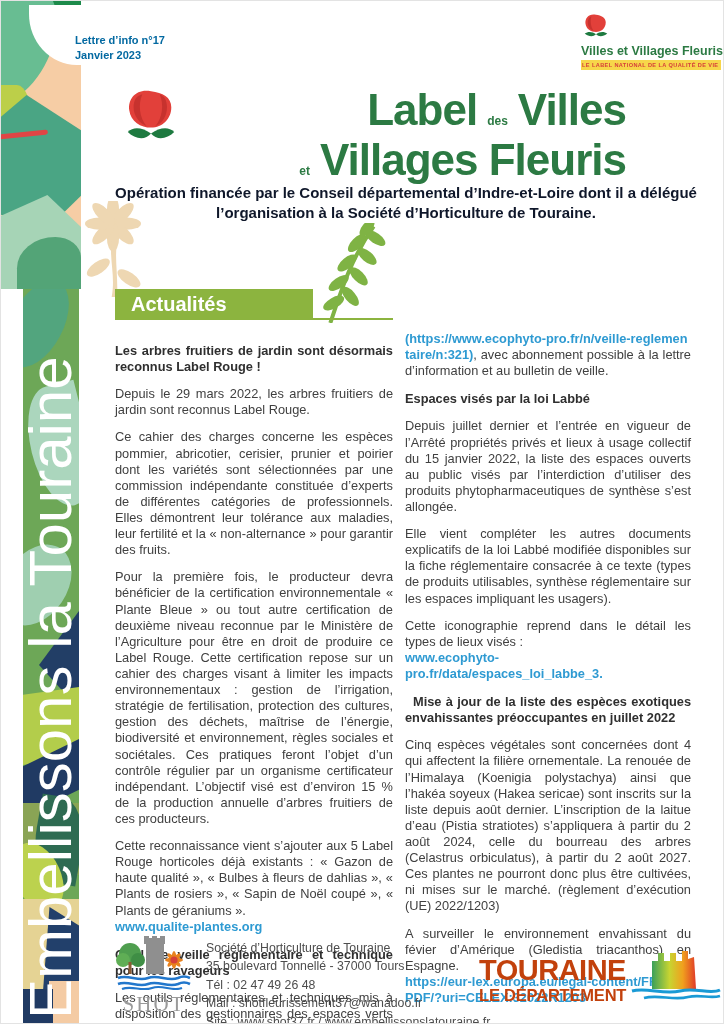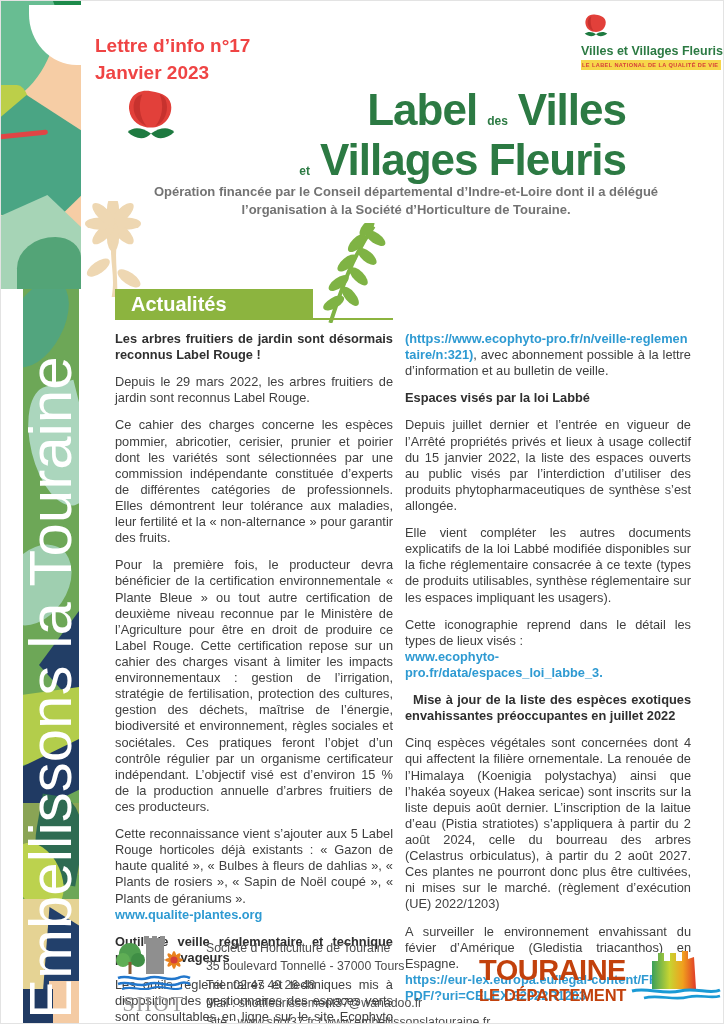--- a/index.html
+++ b/index.html
@@ -28,45 +28,45 @@
   .b8{left:12px;top:508px;width:48px;height:86px;background:#2e6b52;border-radius:0 60% 0 60%;transform:rotate(10deg);}
   .b9{left:-8px;top:552px;width:46px;height:72px;background:#bcd24e;border-radius:50%;transform:rotate(-24deg);}
   .b10{left:0;top:610px;width:56px;height:126px;background:#e5d394;}
   .b11{left:20px;top:618px;width:36px;height:84px;background:#22406b;clip-path:polygon(18% 0,100% 22%,100% 100%,0 100%);}
   .b12{left:26px;top:692px;width:30px;height:44px;background:#f4cba4;}
   .b13{left:0;top:700px;width:30px;height:36px;background:#203a63;}
   .vtext{position:absolute;left:22px;top:292px;width:56px;height:726px;color:#fff;
          font-size:60px;line-height:56px;writing-mode:vertical-rl;transform:rotate(180deg);
          text-align:left;letter-spacing:0;white-space:nowrap;}
   
-  .lettre{position:absolute;left:94px;top:32px;font-size:19px;font-weight:bold;color:#ef4444;line-height:1.4;}
+  .lettre{position:absolute;left:74px;top:32px;font-size:11px;font-weight:bold;color:#0369a1;line-height:1.4;}
   .vvf-logo{position:absolute;left:580px;top:12px;width:140px;text-align:left;}
   .vvf-logo .vvf-title{font-size:12.5px;font-weight:bold;color:#2c7a43;white-space:nowrap;margin-top:1px;}
   .vvf-logo .vvf-band{background:#f7d64a;color:#d6403a;font-size:5.6px;font-weight:bold;letter-spacing:.4px;
                       padding:2px 1px;margin-top:2px;white-space:nowrap;}
   .main-title{position:absolute;left:185px;top:84px;width:440px;color:#2c7a43;}
   .main-title .row{display:flex;align-items:baseline;justify-content:flex-end;}
   .main-title .big{font-size:44px;font-weight:bold;letter-spacing:-1px;}
   .main-title .small{font-size:12px;font-weight:bold;margin:7px 10px;}
   .rose-main{position:absolute;left:-64px;top:2px;}
   .subtitle{position:absolute;left:110px;top:182px;width:590px;text-align:center;
-            font-size:13px;font-weight:bold;color:#737373;line-height:1.35;}
+            font-size:15px;font-weight:bold;color:#0f172a;line-height:1.35;}
   
   .flower-beige{position:absolute;left:72px;top:200px;}
   .branch{position:absolute;left:316px;top:222px;}
   .bar-underline{position:absolute;left:312px;top:317px;width:80px;height:2px;background:#8cb43f;}
   
   .section-bar{position:absolute;left:114px;top:288px;width:198px;height:31px;background:#8cb43f;
                color:#fff;font-size:20px;font-weight:bold;line-height:31px;padding-left:16px;box-sizing:border-box;}
   
   .col{position:absolute;top:330px;font-size:12.8px;line-height:1.26;color:#404040;}
   .col-left{left:114px;width:278px;}
   .col-right{left:404px;width:286px;}
   .col p{margin:0 0 11px;text-align:justify;}
-  .col .head{font-weight:bold;color:#2f2f2f;}
+  .col .head{font-weight:bold;color:#2f2f2f;margin-top:12px;}
   .col .indent{text-indent:8px;}
   a.lnk{color:#2e9ad2;font-weight:bold;text-decoration:none;cursor:pointer;}
   a.lnk.blk{display:block;text-align:left;}
   a.lnk.brk{word-break:break-all;}
   
   .shot{position:absolute;left:108px;top:933px;width:90px;text-align:center;}
   .shot-name{font-family:"Liberation Serif",serif;font-size:21px;color:#9a9a9a;letter-spacing:2px;margin-top:-2px;}
   .contact{position:absolute;left:205px;top:938px;width:290px;font-size:12.3px;line-height:1.5;color:#4d4d4d;}
   .touraine{position:absolute;left:478px;top:948px;display:flex;align-items:flex-end;}
   .touraine .txt{color:#c2410c;line-height:1;}

